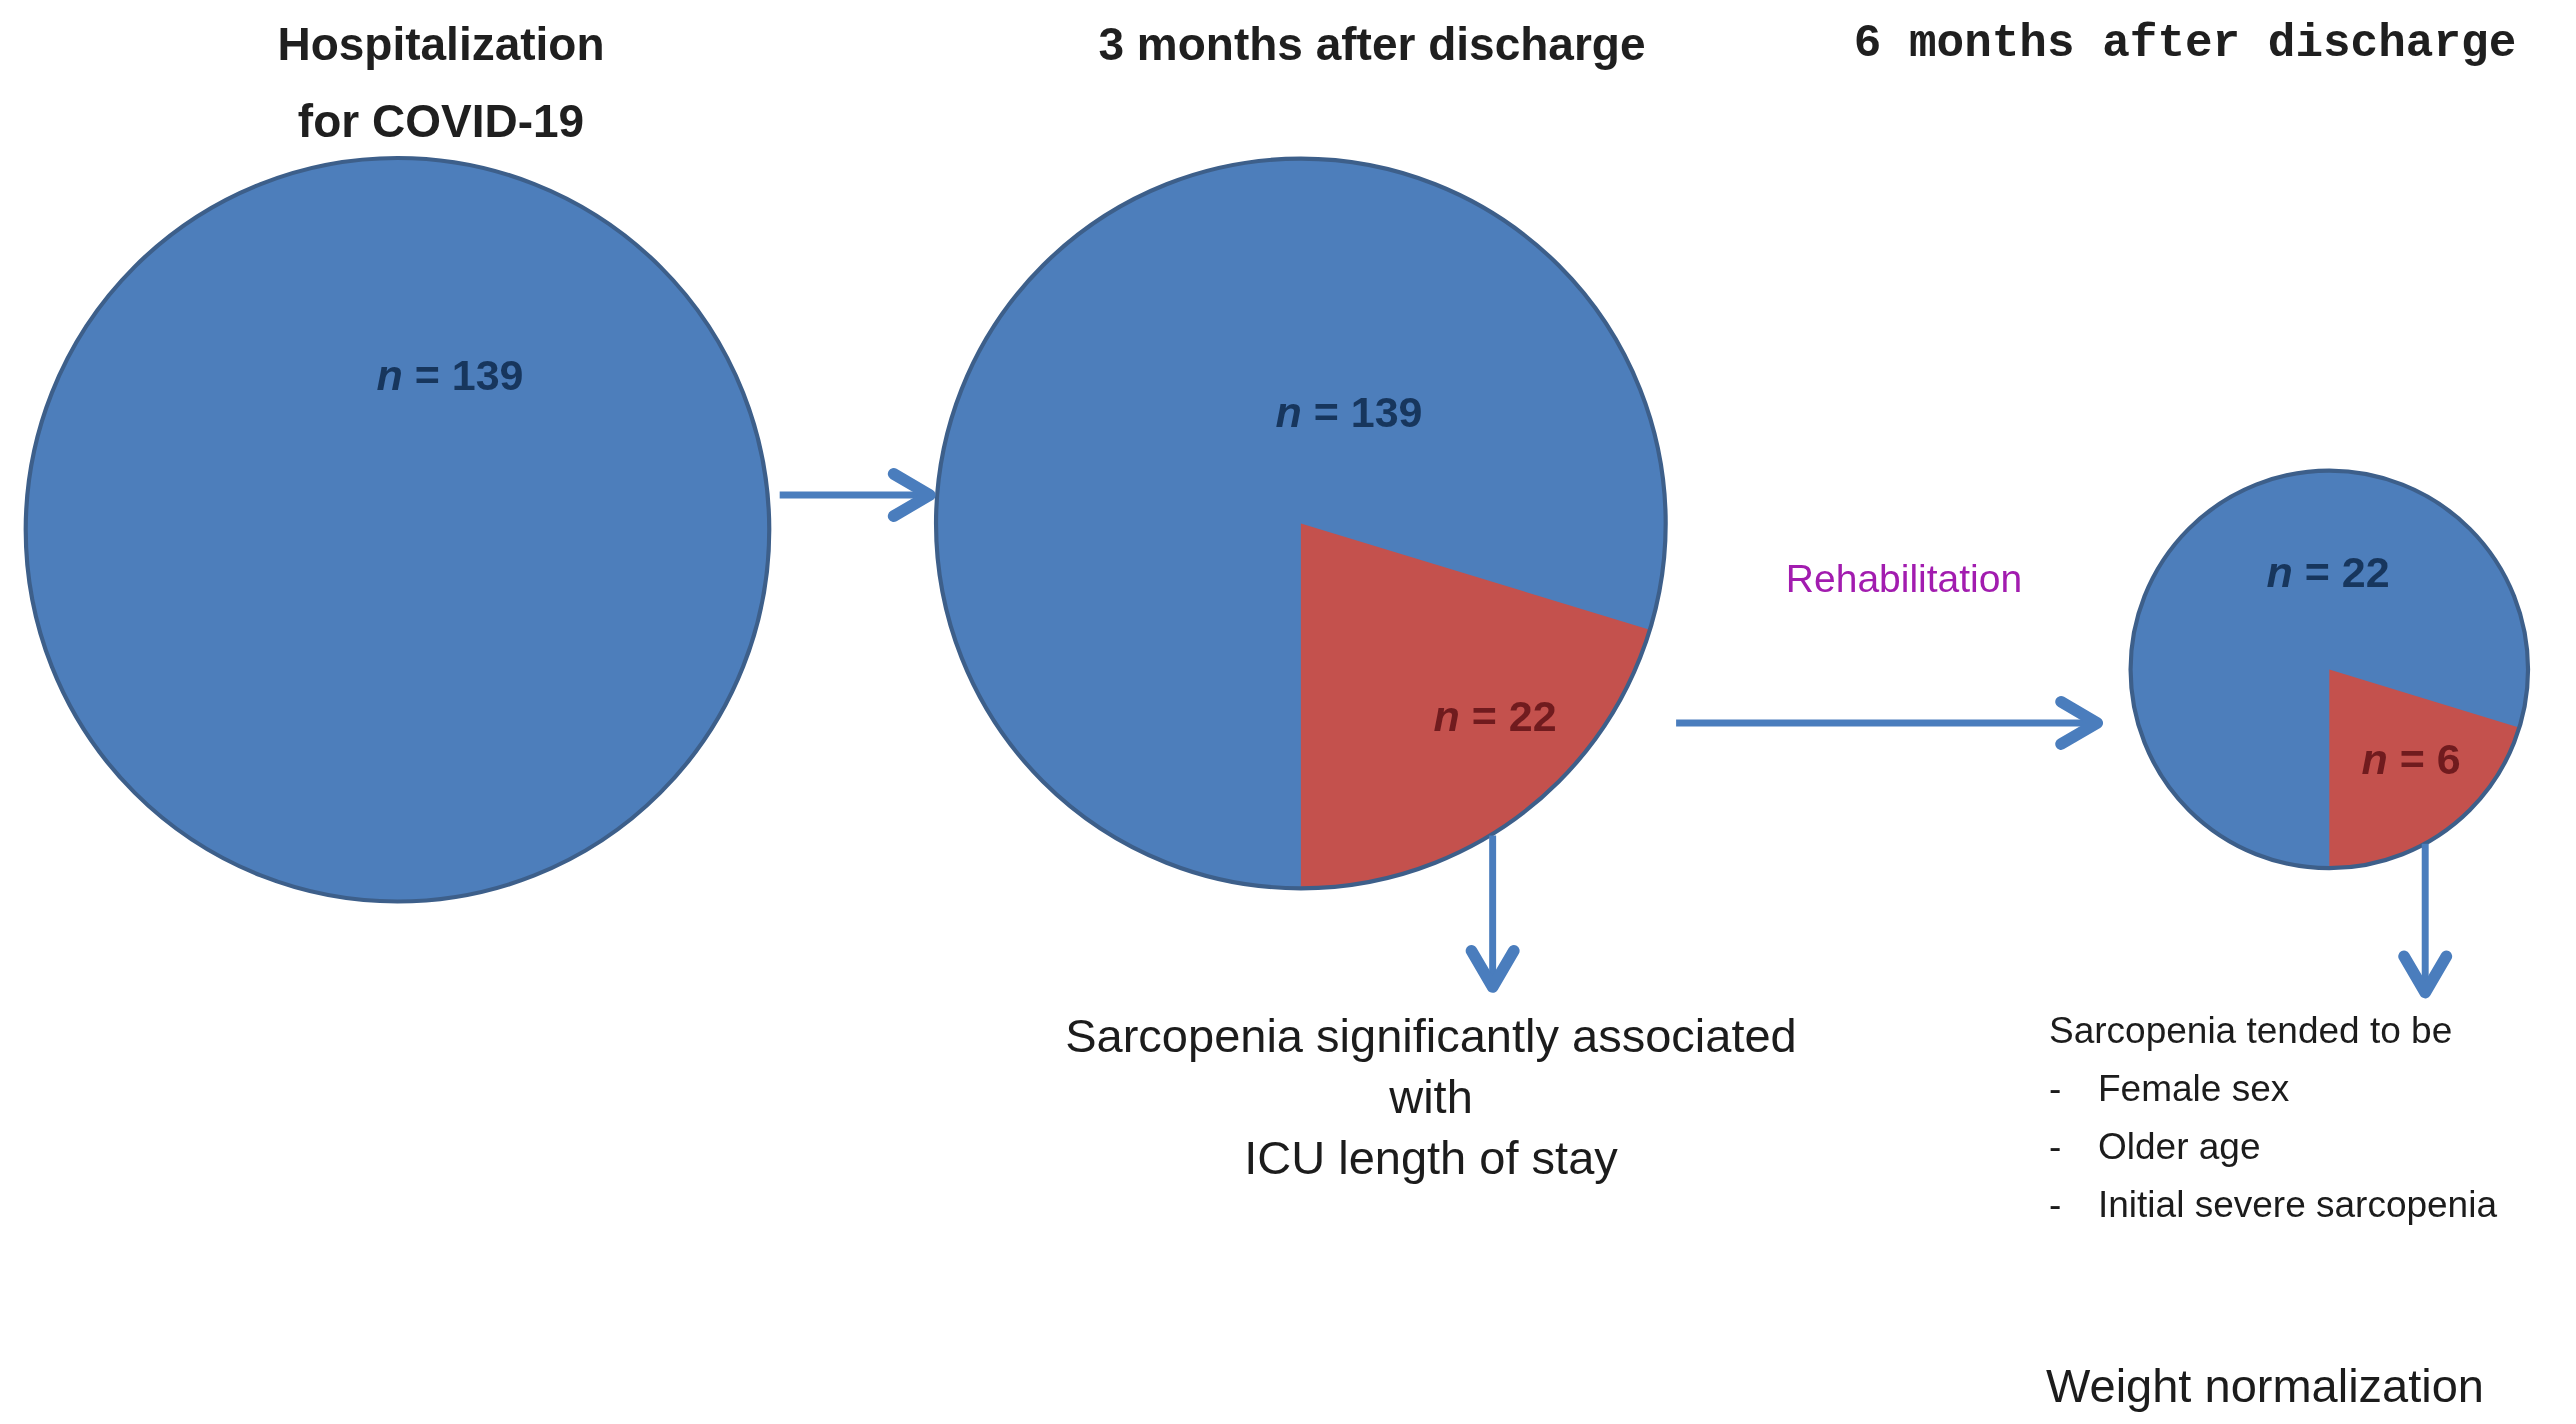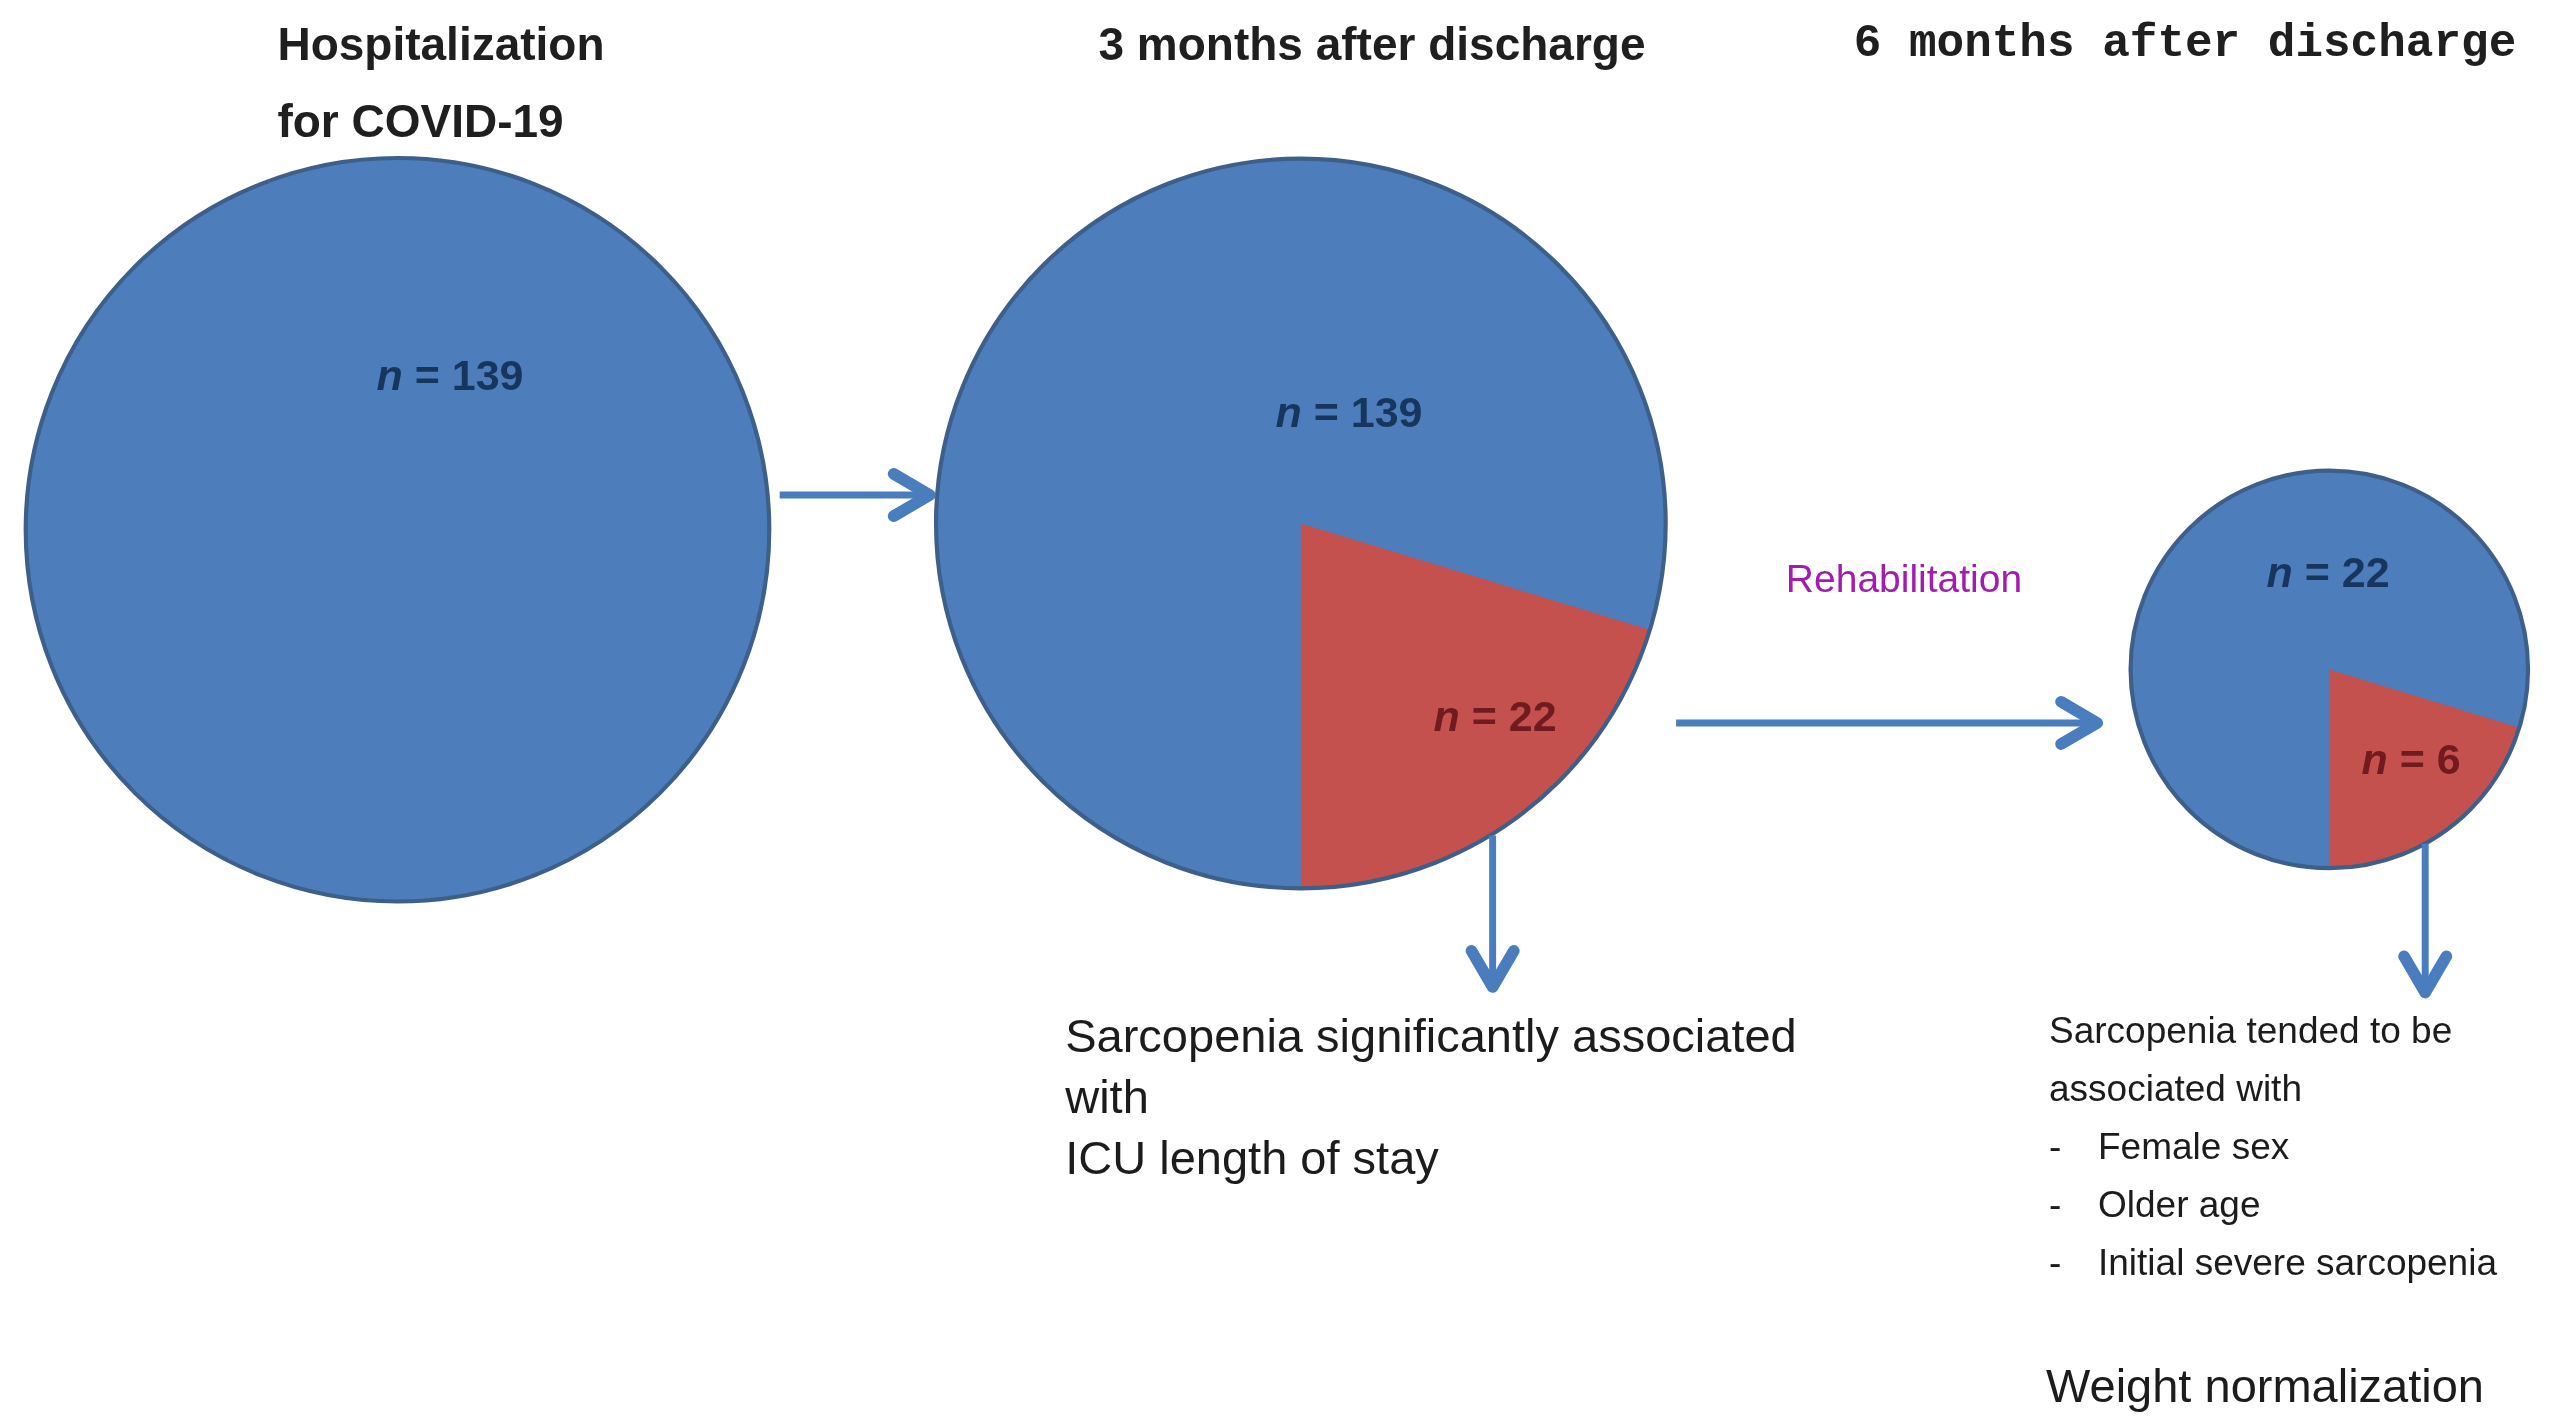--- a/index.html
+++ b/index.html
@@ -2,21 +2,21 @@
 <html style="font-size:11px"><head>
 <meta charset="utf-8">
 <style>
   html,body{margin:0;padding:0;background:#ffffff;}
   .canvas{
     position:relative;width:2576px;height:1425px;background:#ffffff;overflow:hidden;
     font-family:"Liberation Sans","DejaVu Sans",sans-serif;color:#1c1c1c;
   }
   .layer{position:absolute;left:0;top:0;}
   .txt{position:absolute;white-space:nowrap;}
-  .center{transform:translateX(-50%);text-align:left;}
+  .center{transform:translateX(-50%);text-align:center;}
   .mid{transform:translate(-50%,-50%);text-align:center;}
   .title{font-size:46px;font-weight:bold;line-height:77px;color:#1f1f1f;}
   .plabel{font-size:43px;font-weight:bold;}
   .navy{color:#17365d;}
   .dred{color:#701b1e;}
   .body{font-size:47px;line-height:61px;}
   .body84{font-size:37px;line-height:58px;}
   .reh{font-size:39px;color:#a21caf;}
   .it{font-style:italic;}
   .bullet{display:flex;}
@@ -72,21 +72,20 @@
   <div class="txt mid reh" style="left:1904px;top:579px;">Rehabilitation</div>
 
   <div class="txt center body" style="left:1431px;top:1005px;">
     <div>Sarcopenia significantly associated</div>
     <div>with</div>
     <div>ICU length of stay</div>
   </div>
 
   <div class="txt body84" style="left:2049px;top:1002px;">
     <div>Sarcopenia tended to be</div>
-    <div>associated with</div>
     <div class="bullet">
       <span class="dash">-</span>
       <span>Female sex</span>
     </div>
     <div class="bullet">
       <span class="dash">-</span>
       <span>Older age</span>
     </div>
     <div class="bullet">
       <span class="dash">-</span>

